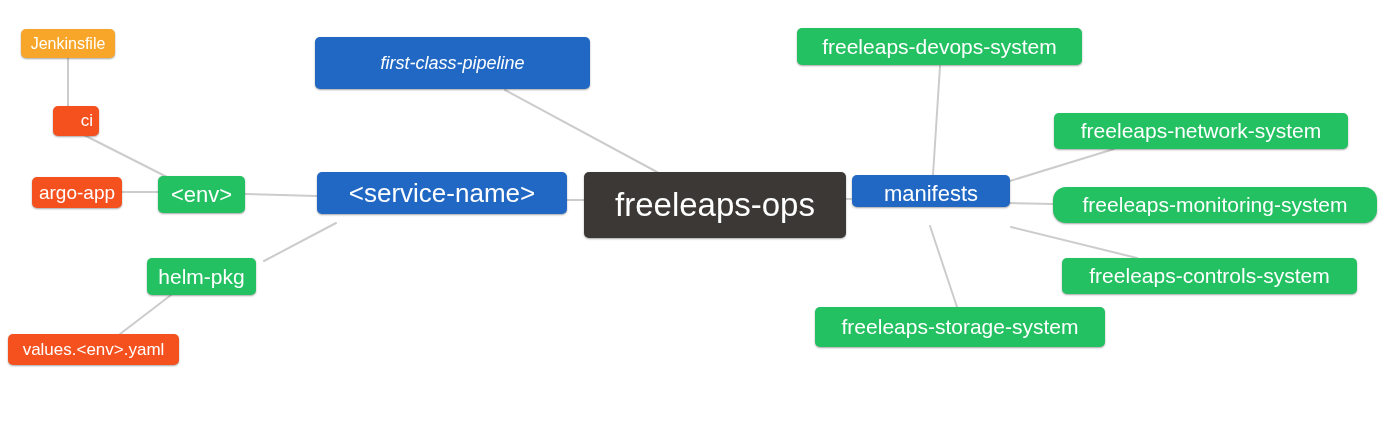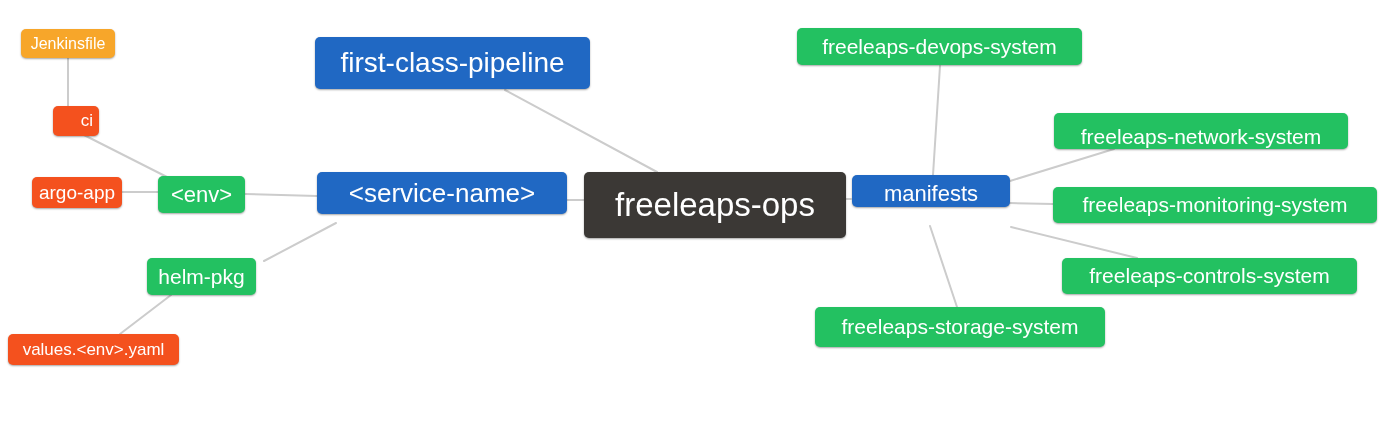--- a/index.html
+++ b/index.html
@@ -69,21 +69,21 @@
   </div>
 
   <div class="node" style="left: 32px; top: 177px; width: 90px; height: 31px; font-size: 19px; background-color: rgb(244, 81, 30);">
     <span class="node-label">argo-app</span>
   </div>
 
   <div class="node" style="left: 158px; top: 176px; width: 87px; height: 37px; font-size: 22px; background-color: rgb(35, 193, 97);">
     <span class="node-label">&lt;env&gt;</span>
   </div>
 
-  <div class="node" style="left: 315px; top: 37px; width: 275px; height: 52px; font-size: 28px; background-color: rgb(32, 104, 195);">
+  <div class="node" style="left: 315px; top: 37px; width: 275px; height: 52px; font-size: 18px; background-color: rgb(32, 104, 195); font-style: italic;">
     <span class="node-label">first-class-pipeline</span>
   </div>
 
   <div class="node" style="left: 317px; top: 172px; width: 250px; height: 42px; font-size: 26px; background-color: rgb(32, 104, 195);">
     <span class="node-label">&lt;service-name&gt;</span>
   </div>
 
   <div class="node" style="left: 584px; top: 172px; width: 262px; height: 66px; font-size: 33px; background-color: rgb(59, 56, 53);">
     <span class="node-label">freeleaps-ops</span>
   </div>
@@ -97,25 +97,25 @@
   </div>
 
   <div class="node" style="left: 8px; top: 334px; width: 171px; height: 31px; font-size: 17px; background-color: rgb(244, 81, 30);">
     <span class="node-label">values.&lt;env&gt;.yaml</span>
   </div>
 
   <div class="node" style="left: 797px; top: 28px; width: 285px; height: 37px; font-size: 21px; background-color: rgb(35, 193, 97);">
     <span class="node-label">freeleaps-devops-system</span>
   </div>
 
-  <div class="node" style="left: 1054px; top: 113px; width: 294px; height: 36px; font-size: 21px; background-color: rgb(35, 193, 97); align-items: flex-end;">
+  <div class="node" style="left: 1054px; top: 113px; width: 294px; height: 36px; font-size: 21px; background-color: rgb(35, 193, 97);">
     <span class="node-label">freeleaps-network-system</span>
   </div>
 
-  <div class="node" style="left: 1053px; top: 187px; width: 324px; height: 36px; font-size: 21px; background-color: rgb(35, 193, 97);">
+  <div class="node" style="left: 1053px; top: 187px; width: 324px; height: 36px; font-size: 21px; background-color: rgb(35, 193, 97); border-radius: 13px;">
     <span class="node-label">freeleaps-monitoring-system</span>
   </div>
 
   <div class="node" style="left: 1062px; top: 258px; width: 295px; height: 36px; font-size: 21px; background-color: rgb(35, 193, 97);">
     <span class="node-label">freeleaps-controls-system</span>
   </div>
 
   <div class="node" style="left: 815px; top: 307px; width: 290px; height: 40px; font-size: 21px; background-color: rgb(35, 193, 97);">
     <span class="node-label">freeleaps-storage-system</span>
   </div>

